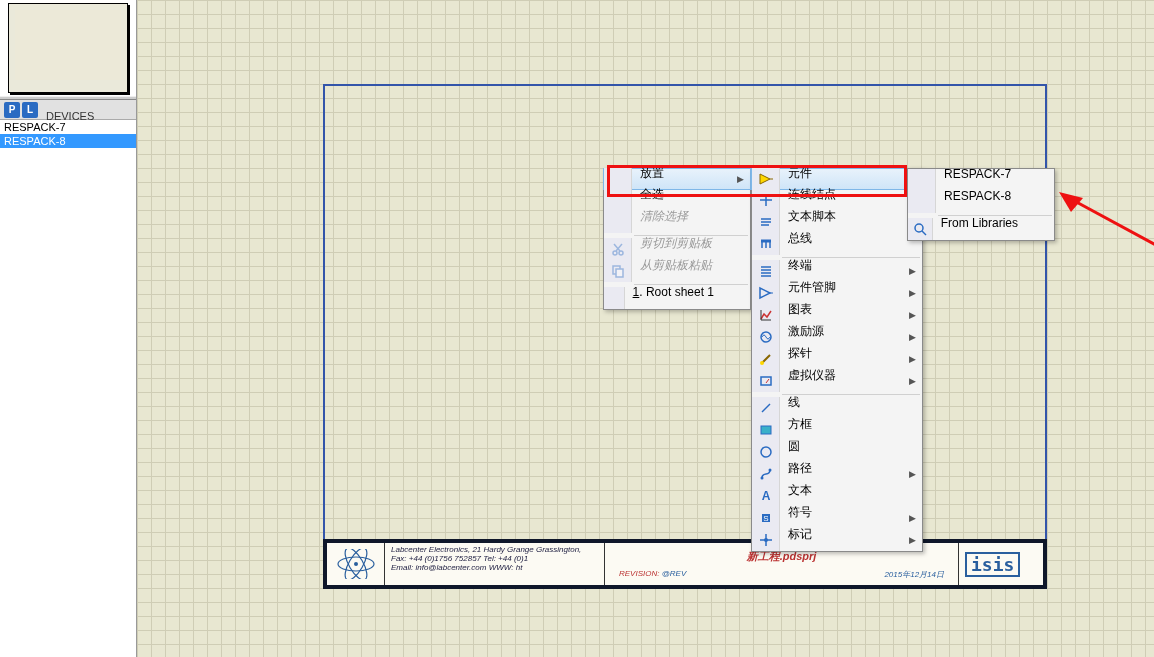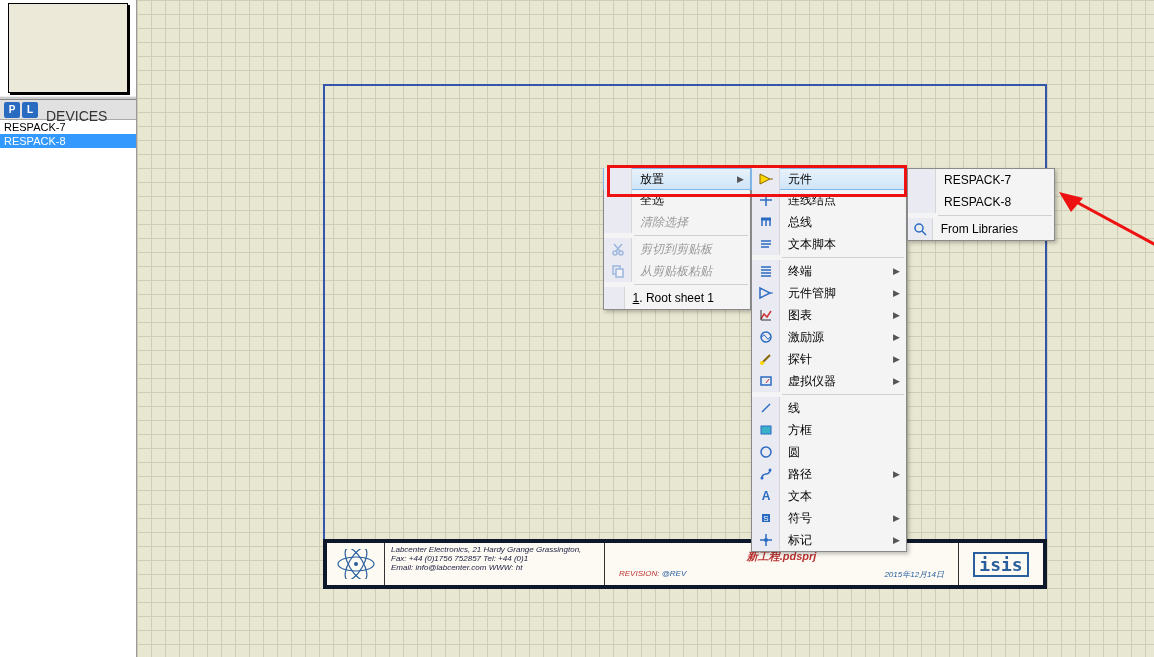--- a/index.html
+++ b/index.html
@@ -7,55 +7,55 @@
 
 
 .left-panel { position: absolute; left: 0; top: 0; width: 137px; height: 657px; border-right: 1px solid #999; }
 .preview-box { width: 120px; height: 90px; margin: 3px auto; border: 1px solid #000; background: #eae9da; position: relative; box-shadow: 2px 2px 0 #000; }
 .preview-inner { position: absolute; inset: 6px 6px 12px 6px; background: #ece9d8; }
 .divider-h { height: 4px; background: #ccc; border-top: 1px solid #eee; border-bottom: 1px solid #888; }
 .devices-header { display: flex; align-items: center; height: 20px; background: #e1e1e1; border-bottom: 1px solid #aaa; padding: 0 4px; gap: 2px; }
 .tool-sq { width: 16px; height: 16px; display: flex; align-items: center; justify-content: center; font-size: 10px; font-weight: bold; color: #fff; border-radius: 2px; }
 .tool-p { background: #2a6bc2; }
 .tool-l { background: #2a6bc2; }
-.devices-label { font-size: 14px; margin-left: 6px; color: #333; margin-top: 12px; }
+.devices-label { font-size: 11px; margin-left: 6px; color: #333; margin-top: 12px; }
 .device-list { background: #fff; height: calc(100% - 120px); }
 .device-item { font-size: 11px; padding: 1px 4px; }
 .device-item.selected { background: #3399ff; color: #fff; }
 
 
 .canvas { position: absolute; left: 137px; top: 0; right: 0; bottom: 0; background: #e8e7d1; }
 .grid-bg { position: absolute; inset: 0; background-image:
   linear-gradient(#cfcdb5 1px, transparent 1px),
   linear-gradient(90deg, #cfcdb5 1px, transparent 1px);
   background-size: 14px 14px; }
 .page-border { position: absolute; left: 186px; top: 84px; width: 724px; height: 486px; border: 2px solid #3355aa; }
 .title-block { position: absolute; left: 186px; bottom: 68px; width: 724px; height: 50px; border: 4px solid #0f172a; background: #fcfaf3; display: flex; font-size: 8px; }
 .title-cell { border-right: 1px solid #333; padding: 3px 6px; color: #224; }
 .title-cell.logo { width: 58px; display: flex; align-items: center; justify-content: center; }
 .atom { width: 40px; height: 30px; color: #2a5f9e; }
 .title-cell.addr { width: 220px; font-style: italic; line-height: 1.1; }
 .title-cell.proj { flex: 1; display: flex; flex-direction: column; justify-content: space-around; align-items: center; font-style: italic; font-weight: bold; color: #b33; font-size: 11px; }
 .title-cell.proj .rev { font-size: 8px; font-weight: normal; display: flex; width: 100%; justify-content: space-between; padding: 0 8px; }
-.title-cell.isis { width: 84px; display: flex; align-items: center; justify-content: center; border-right: none; }
+.title-cell.isis { width: 84px; display: flex; align-items: center; justify-content: flex-start; border-right: none; }
 .isis-logo { font-family: monospace; font-size: 18px; font-weight: bold; color: #2a5f9e; font-style: normal; border: 2px solid #2a5f9e; padding: 0 4px; }
 
 
 .ctx-menu { position: absolute; background: #f4f4f4; border: 1px solid #8a8a8a; box-shadow: 2px 2px 4px rgba(0,0,0,.25); font-size: 12px; }
 .ctx-row { display: flex; align-items: center; height: 22px; position: relative; }
 .ctx-icon { width: 28px; height: 22px; display: flex; align-items: center; justify-content: center; font-size: 12px; background: #eaeaf2; border-right: 1px solid #d6d6d6; }
-.ctx-label { padding: 0 36px 0 8px; flex: 1; white-space: nowrap; }
+.ctx-label { padding: 0 36px 12px 8px; flex: 1; white-space: nowrap; }
 .ctx-row.disabled .ctx-label { color: #999; font-style: italic; }
 .ctx-row.disabled .ctx-icon svg { opacity: .4; }
 .ctx-row.hover { background: linear-gradient(#e8f2fb,#cfe5f8); border: 1px solid #7fb7e8; height: 22px; margin: -1px; }
 .ctx-sep { height: 1px; margin: 2px 2px 2px 30px; background: #d0d0d0; }
 .ctx-arrow { position: absolute; right: 6px; font-size: 9px; color: #555; }
 
 .main-menu { left: 466px; top: 168px; width: 148px; }
-.sub-menu { left: 614px; top: 168px; width: 156px; }
+.sub-menu { left: 614px; top: 168px; width: 172px; }
 .sub-menu2 { left: 770px; top: 168px; width: 148px; }
 
 
 .redbox { position: absolute; border: 3px solid #e11; pointer-events: none; }
 .redbox1 { left: 470px; top: 165px; width: 300px; height: 32px; }
 
 
 .red-arrow { position: absolute; left: 918px; top: 188px; width: 160px; height: 90px; pointer-events: none; }
 </style>
 </head>
@@ -165,37 +165,37 @@
           <svg width="14" height="14" viewBox="0 0 14 14">
             <line x1="7" y1="1" x2="7" y2="13" stroke="#2a6bc2" stroke-width="1.5" fill="none"></line>
             <line x1="1" y1="7" x2="13" y2="7" stroke="#2a6bc2" stroke-width="1.5" fill="none"></line>
           </svg>
         </div>
         <div class="ctx-label">连线结点</div>
       </div>
       <div class="ctx-row">
         <div class="ctx-icon">
           <svg width="14" height="14" viewBox="0 0 14 14">
+            <line x1="2" y1="4" x2="12" y2="4" stroke="#2a6bc2" stroke-width="1.5" fill="none"></line>
+            <line x1="2" y1="7" x2="12" y2="7" stroke="#2a6bc2" stroke-width="1.5" fill="none"></line>
+            <line x1="2" y1="10" x2="10" y2="10" stroke="#2a6bc2" stroke-width="1.5" fill="none"></line>
+          </svg>
+        </div>
+        <div class="ctx-label">文本脚本</div>
+      </div>
+      <div class="ctx-row">
+        <div class="ctx-icon">
+          <svg width="14" height="14" viewBox="0 0 14 14">
             <line x1="2" y1="4" x2="12" y2="4" stroke="#2a6bc2" stroke-width="3"></line>
             <line x1="3" y1="4" x2="3" y2="11" stroke="#2a6bc2" stroke-width="1.5" fill="none"></line>
             <line x1="7" y1="4" x2="7" y2="11" stroke="#2a6bc2" stroke-width="1.5" fill="none"></line>
             <line x1="11" y1="4" x2="11" y2="11" stroke="#2a6bc2" stroke-width="1.5" fill="none"></line>
           </svg>
         </div>
         <div class="ctx-label">总线</div>
-      </div>
-      <div class="ctx-row">
-        <div class="ctx-icon">
-          <svg width="14" height="14" viewBox="0 0 14 14">
-            <line x1="2" y1="4" x2="12" y2="4" stroke="#2a6bc2" stroke-width="1.5" fill="none"></line>
-            <line x1="2" y1="7" x2="12" y2="7" stroke="#2a6bc2" stroke-width="1.5" fill="none"></line>
-            <line x1="2" y1="10" x2="10" y2="10" stroke="#2a6bc2" stroke-width="1.5" fill="none"></line>
-          </svg>
-        </div>
-        <div class="ctx-label">文本脚本</div>
       </div>
       <div class="ctx-sep"></div>
       <div class="ctx-row">
         <div class="ctx-icon">
           <svg width="14" height="14" viewBox="0 0 14 14">
             <line x1="2" y1="3" x2="12" y2="3" stroke="#2a6bc2" stroke-width="1.5" fill="none"></line>
             <line x1="2" y1="6" x2="12" y2="6" stroke="#2a6bc2" stroke-width="1.5" fill="none"></line>
             <line x1="2" y1="9" x2="12" y2="9" stroke="#2a6bc2" stroke-width="1.5" fill="none"></line>
             <line x1="2" y1="12" x2="12" y2="12" stroke="#2a6bc2" stroke-width="1.5" fill="none"></line>
           </svg>

